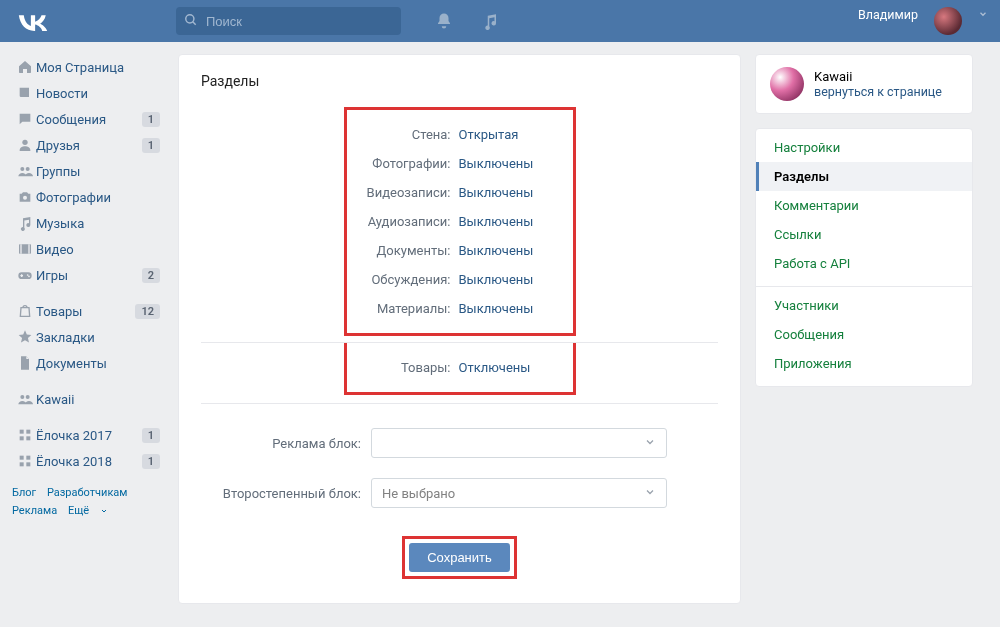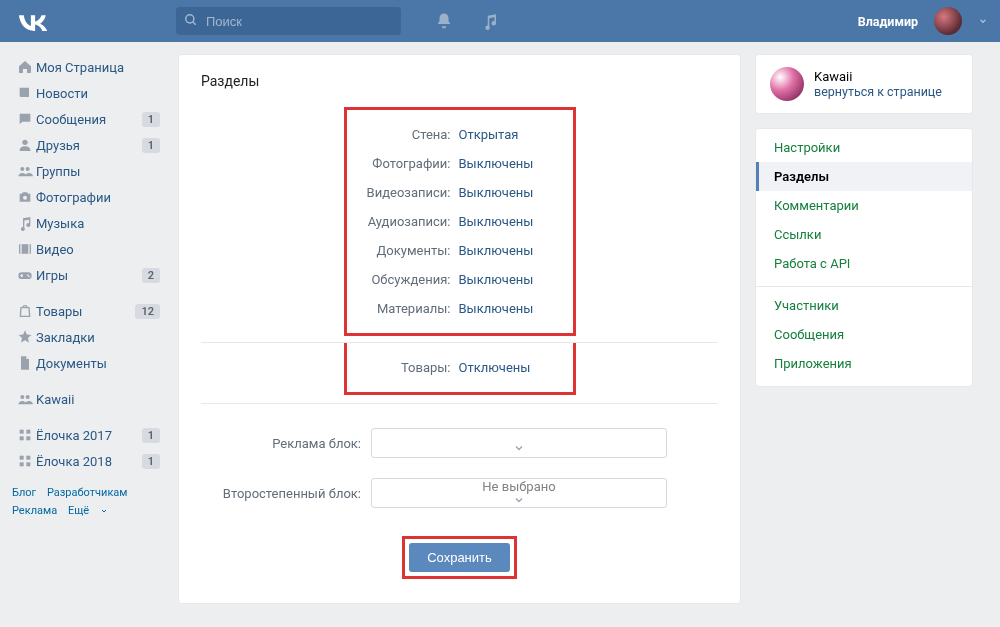--- a/index.html
+++ b/index.html
@@ -46,25 +46,24 @@
     display: flex;
     align-items: center;
     gap: 28px;
     margin-left: 34px;
     color: #9ab1ca;
   }
   .top-icons .icn { width:18px; height:18px; }
   .top-right {
     margin-left: auto;
     display: flex;
-    align-items: center;
     gap: 16px;
     color: #fff;
     font-size: 12.5px;
-    font-weight: 700;
+    font-weight: 400;
   }
   .avatar {
     width: 28px; height: 28px;
     border-radius: 50%;
     background: radial-gradient(circle at 35% 35%, #d7787f, #5b2a33 70%);
   }
   .chev-down { color:#aebfd4; }
   
   .container {
     display: flex;
@@ -166,21 +165,20 @@
     border: 1px solid #d3d9de;
     border-radius: 3px;
     background:#fff;
     display:flex;
     align-items:center;
     justify-content: space-between;
     padding: 0 10px;
     color:#828282;
     font-size:13px;
     cursor:pointer;
-    flex-direction:column;
   }
   .sel .chev { color:#99a2ad; }
   .save-wrap {
     margin-top: 18px;
     display:flex;
     justify-content: center;
   }
   .save-hl {
     border: 3px solid #d33;
     padding: 4px;

